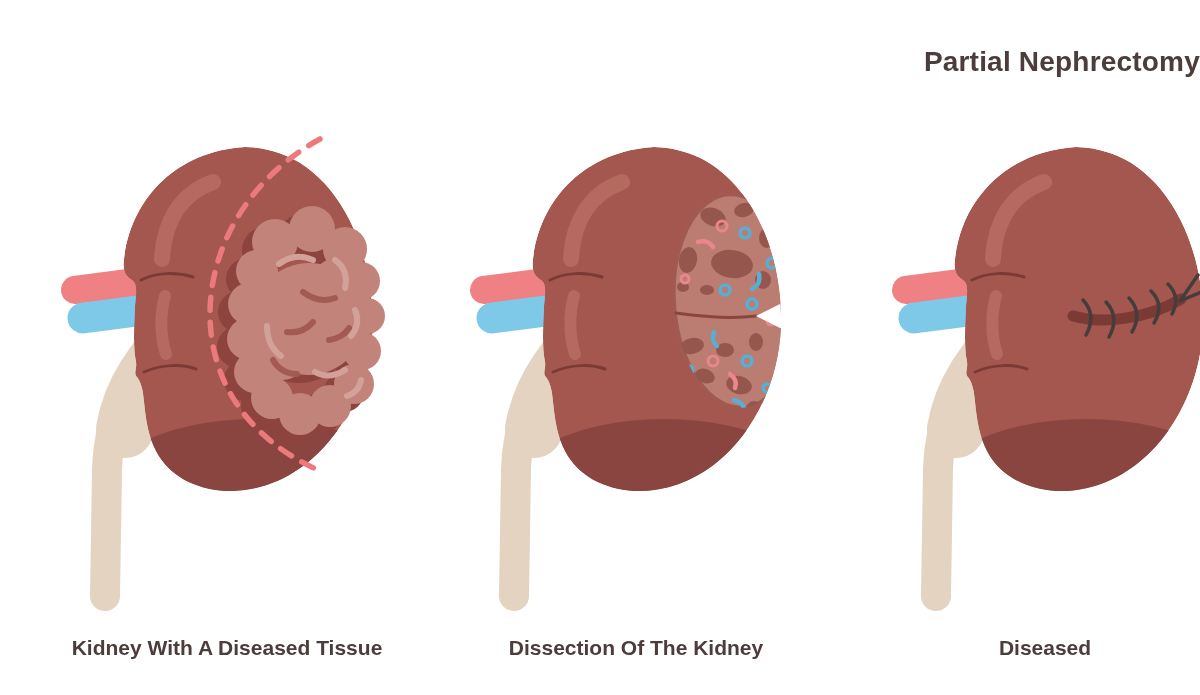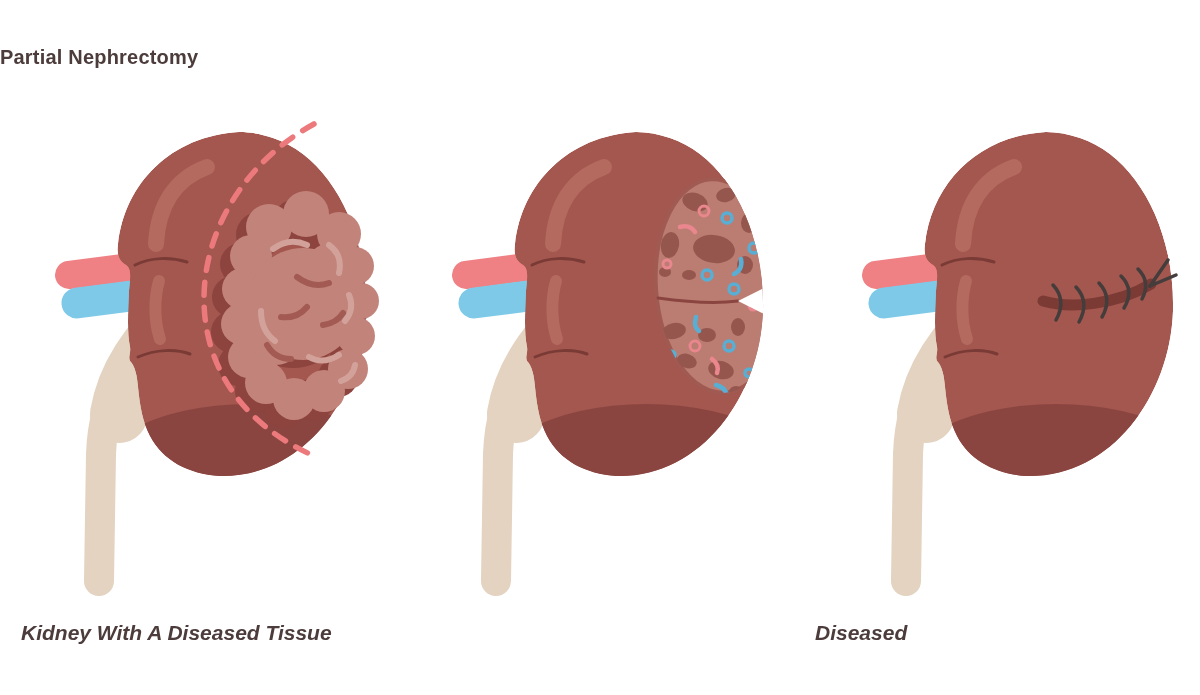--- a/index.html
+++ b/index.html
@@ -5,25 +5,25 @@
   :root{
     --bg:#ffffff; --text:#4c3c3b;
   }
   html,body{margin:0;padding:0;}
   body{
     width:1200px;height:695px;background:var(--bg,#fff);
     font-family:"Liberation Sans","DejaVu Sans",sans-serif;
     overflow:hidden;
   }
   .title{
-    text-align:left;font-size:20px;font-weight:700;
+    text-align:right;font-size:28px;font-weight:700;
     color:var(--text,#4c3c3b);margin:46px 0 0;letter-spacing:.2px;
   }
   .panels{display:flex;margin-top:24px;}
-  figure.panel{margin:6px;width:400px;display:flex;flex-direction:column;font-style:italic;}
+  figure.panel{margin:12px;width:400px;display:flex;flex-direction:column;align-items:center;}
   figcaption{
     font-size:21px;font-weight:700;color:var(--text,#4c3c3b);
     margin-top:2px;white-space:nowrap;
   }
   .p1 svg{transform:translateX(5px);}
   .p2 svg{transform:translateX(-10px);}
   .p3 svg{transform:translateX(-12px);}
   .p1 figcaption{transform:translateX(15px);}
   .p3 figcaption{transform:translateX(-15px);}
 
@@ -240,20 +240,21 @@
               <path d="M 288,218 q -3,10 3,14"></path>
             </g>
           </g>
           <path class="seam" d="M 250,199 Q 300,206 330,202"></path>
           <path class="notch" d="M 358,188 L 330,202 L 358,216 Z"></path>
         </g>
       </g>
       <path class="crease" d="M 124,166 C 140,158 160,158 176,163"></path>
       <path class="crease" d="M 127,258 C 145,250 166,250 179,255"></path>
     </svg>
+    <figcaption>Dissection Of The Kidney</figcaption>
   </figure>
 
   <figure class="panel p3">
     <svg width="400" height="520" viewBox="0 0 400 520">
       <defs>
         <clipPath id="bean3">
           <path d="M 228,33 C 160,37 114,84 107,145 C 105,158 110,163 115,166
                    C 121,170 119,180 118,192 C 117,214 116,233 119,248
                    C 120,254 117,258 119,262 C 124,267 126,276 127,288
                    C 129,309 132,323 139,337 C 152,362 178,375 208,377

